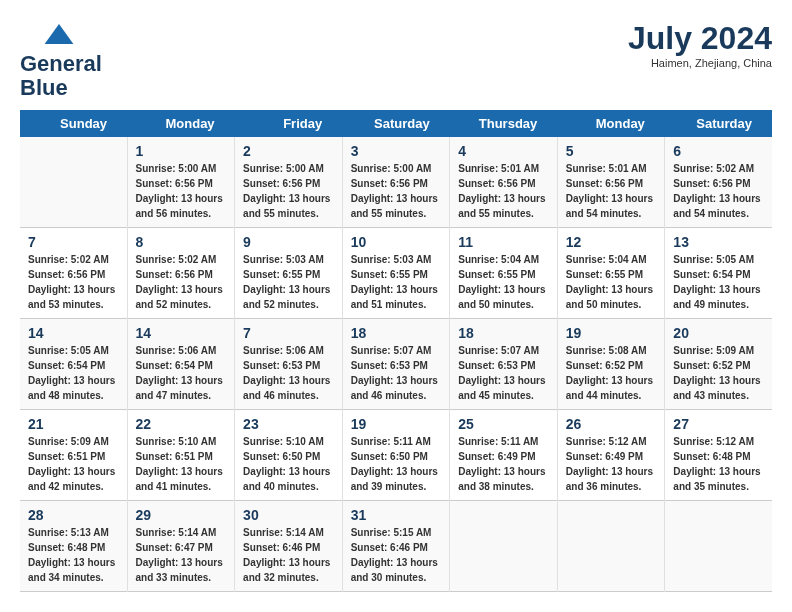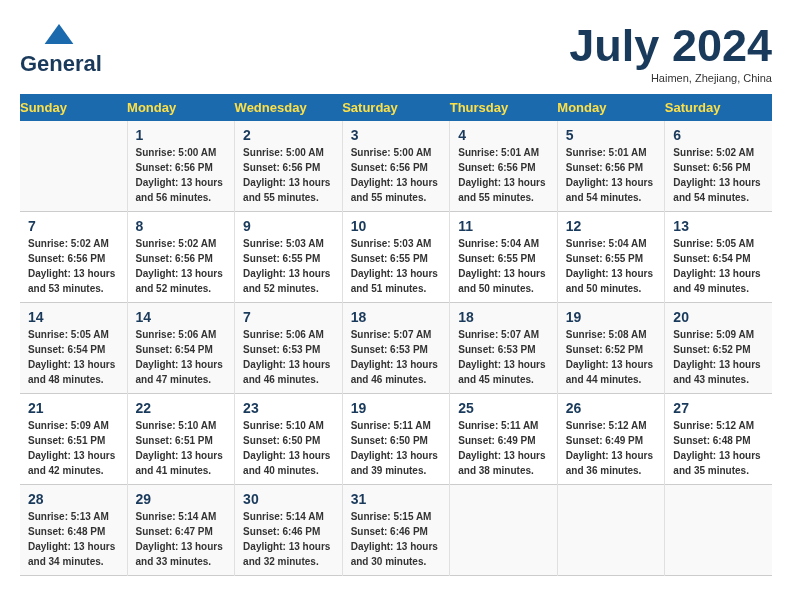--- a/index.html
+++ b/index.html
@@ -29,38 +29,38 @@
     }
     .logo-icon {
       width: 32px;
       height: 32px;
       margin-right: 4px;
     }
     .title-block {
       text-align: right;
     }
     .main-title {
-      font-size: 45px;
+      font-size: 32px;
       font-weight: bold;
       color: #1a3a5c;
     }
     .subtitle {
       font-size: 11px;
       color: #333;
     }
     table {
       width: 100%;
       border-collapse: collapse;
       font-size: 11px;
     }
     thead tr th {
       background-color: #1a6aad;
-      color: #fde047;
-      text-align: left;
-      padding: 6px 0;
+      color: #ffffff;
+      text-align: right;
+      padding: 6px 20px;
       font-size: 13px;
       font-weight: bold;
     }
     tbody tr {
       border-bottom: 1px solid #ccc;
     }
     tbody tr:nth-child(odd) {
       background-color: #f9f9f9;
     }
     tbody tr:nth-child(even) {
@@ -93,34 +93,35 @@
 </head>
 <body>
 
 <div class="header">
   <div class="logo">
     <svg class="logo-icon" viewBox="0 0 40 40">
       <polygon points="20,5 38,30 2,30" fill="#1a6aad"></polygon>
     </svg>
     <div class="logo-text">
       <div>General</div>
+      <div>Blue</div>
     </div>
   </div>
   <div class="title-block">
     <div class="main-title">July 2024</div>
     <div class="subtitle">Haimen, Zhejiang, China</div>
   </div>
 </div>
 
 <table>
   <thead>
     <tr>
     <th>Sunday</th>
         <th>Monday</th>
-        <th>Wednesday</th>
+        <th>Friday</th>
         <th>Saturday</th>
         <th>Thursday</th>
         <th>Monday</th>
         <th>Saturday</th>
       </tr>
   </thead>
   <tbody id="calendar-body">
   <tr>
         <td>&nbsp;</td>
         <td>

